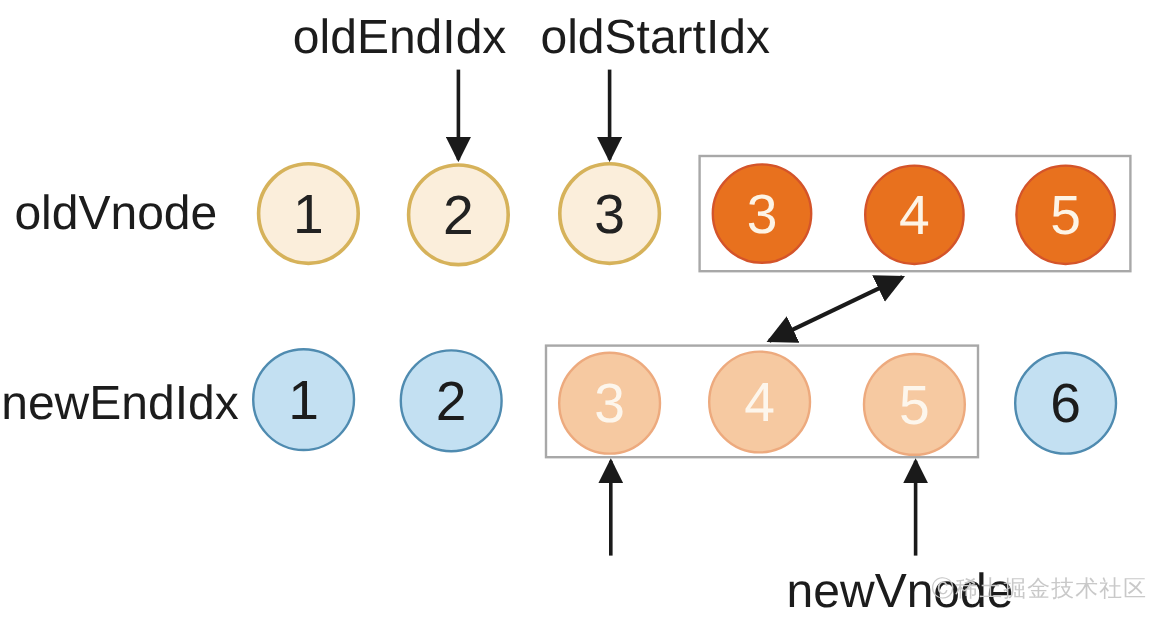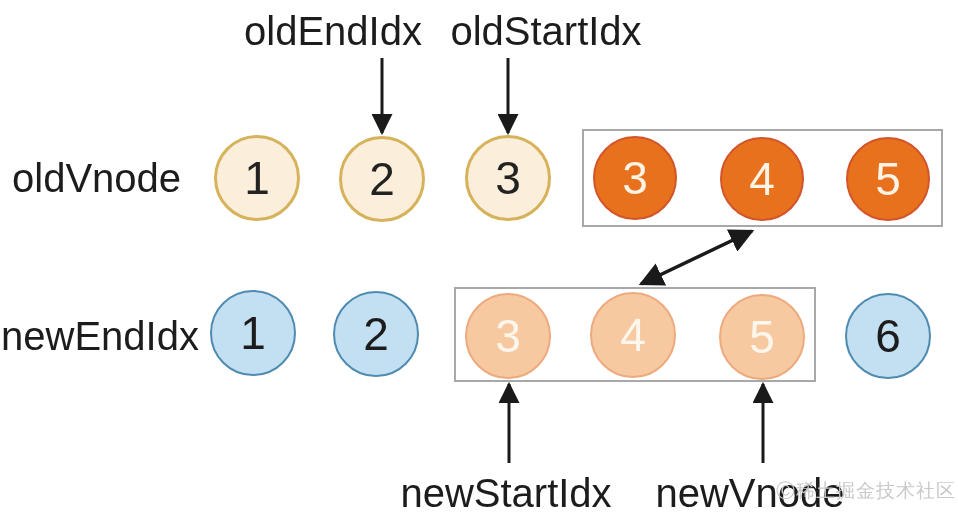--- a/index.html
+++ b/index.html
@@ -98,21 +98,20 @@
 
   <div class="node blue" style="left:210px; top:290px;">1</div>
   <div class="node blue" style="left:333px; top:291px;">2</div>
 
   <div class="node peach" style="left:465px; top:293px;">3</div>
   <div class="node peach" style="left:590px; top:292px;">4</div>
   <div class="node peach" style="left:719px; top:294px;">5</div>
 
   <div class="node blue" style="left:845px; top:293px;">6</div>
 
-  <div class="lbl centered" style="left:506px; top:470px;">newStartIdx</div>
   <div class="lbl centered" style="left:750px; top:470px;">newVnode</div>
 
   <svg id="arrows" width="958" height="520" viewBox="0 0 958 520">
     <defs>
       <marker id="ah" viewBox="0 0 10 10" refX="9" refY="5" markerWidth="7" markerHeight="7" orient="auto-start-reverse">
         <path d="M0,0 L10,5 L0,10 z" fill="#1a1a1a"></path>
       </marker>
     </defs>
     <line x1="382" y1="58" x2="382" y2="133" stroke="#1a1a1a" stroke-width="3" marker-end="url(#ah)"></line>
     <line x1="508" y1="58" x2="508" y2="133" stroke="#1a1a1a" stroke-width="3" marker-end="url(#ah)"></line>

